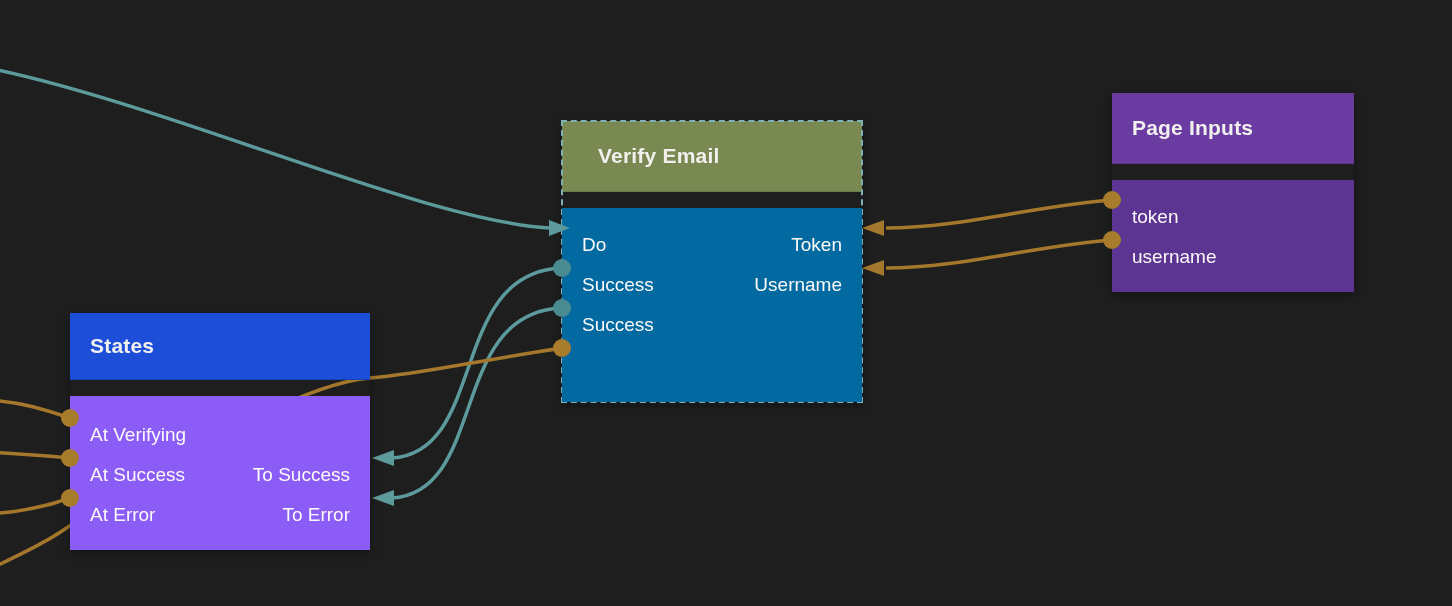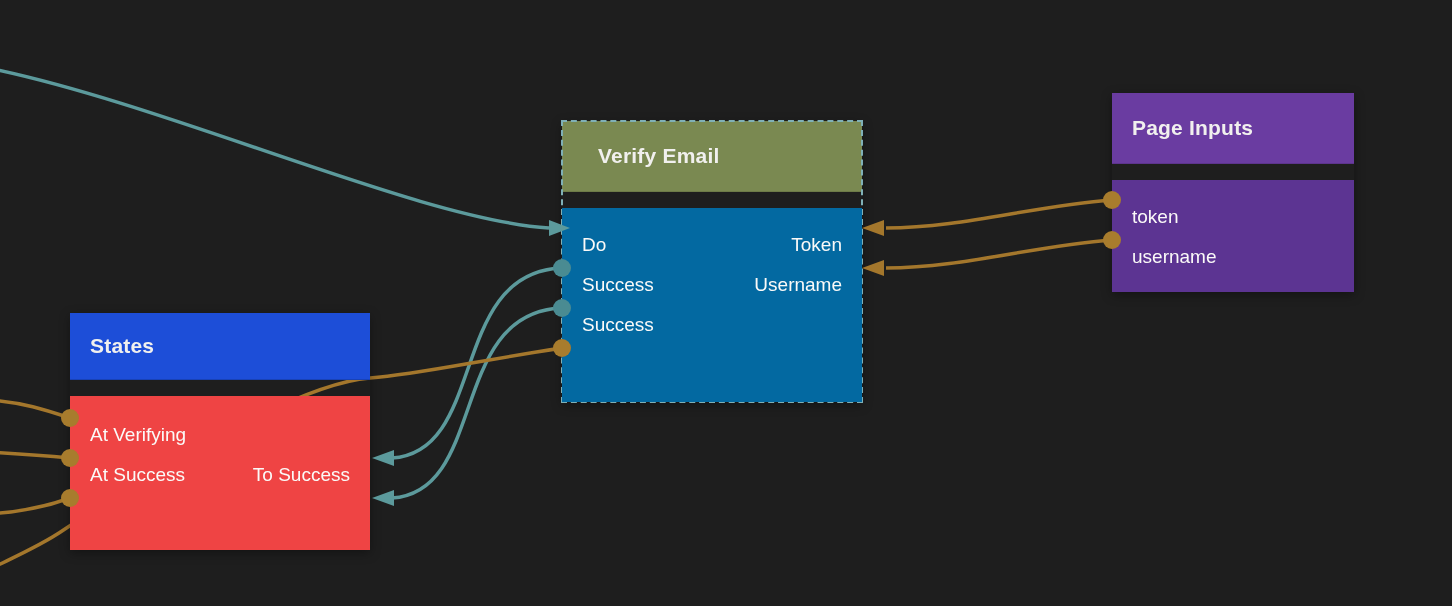--- a/index.html
+++ b/index.html
@@ -41,21 +41,21 @@
   #node-verify-email .node-body{height:194px;background:#0369a1;padding-top:17px;box-sizing:border-box;}
 
   
   #node-page-inputs{left:1112px;top:93px;width:242px;}
   #node-page-inputs .node-header{height:70px;background:#6a3ca1;border-bottom:1px solid rgba(0,0,0,0.12);}
   #node-page-inputs .node-body{height:112px;background:#5c3492;padding-top:17px;box-sizing:border-box;}
 
   
   #node-states{left:70px;top:313px;width:300px;}
   #node-states .node-header{height:66px;background:#1d4ed8;border-bottom:1px solid rgba(0,0,0,0.15);}
-  #node-states .node-body{height:154px;background:#ef4444;padding-top:19px;box-sizing:border-box;}
+  #node-states .node-body{height:154px;background:#8b5cf6;padding-top:19px;box-sizing:border-box;}
 </style>
 </head>
 <body>
 
 <div id="canvas" style="background: rgb(30, 30, 30);">
 
   <svg class="layer" id="wires-layer">
       <path d="M -12 68 C 170 105, 420 220, 549 228" fill="none" stroke="#5c9a9c" stroke-width="3.5"></path>
       <path d="M 562 268 C 448 272, 488 452, 392 458" fill="none" stroke="#5c9a9c" stroke-width="3.5"></path>
       <path d="M 562 308 C 448 312, 488 492, 392 498" fill="none" stroke="#5c9a9c" stroke-width="3.5"></path>
@@ -107,20 +107,24 @@
     </div>
     <div class="node-body">
       <div class="port-row">
         <span class="port-label">At Verifying</span>
         <span class="port-label"></span>
       </div>
       <div class="port-row">
         <span class="port-label">At Success</span>
         <span class="port-label">To Success</span>
       </div>
+      <div class="port-row">
+        <span class="port-label">At Error</span>
+        <span class="port-label">To Error</span>
+      </div>
     </div>
   </div>
 
   <svg class="layer" id="ports-layer">
       <circle cx="562" cy="268" r="9" fill="#4a8b92"></circle>
       <circle cx="562" cy="308" r="9" fill="#4a8b92"></circle>
       <circle cx="562" cy="348" r="9" fill="#a87c2d"></circle>
       <circle cx="1112" cy="200" r="9" fill="#a87c2d"></circle>
       <circle cx="1112" cy="240" r="9" fill="#a87c2d"></circle>
       <circle cx="70" cy="418" r="9" fill="#a87c2d"></circle>

